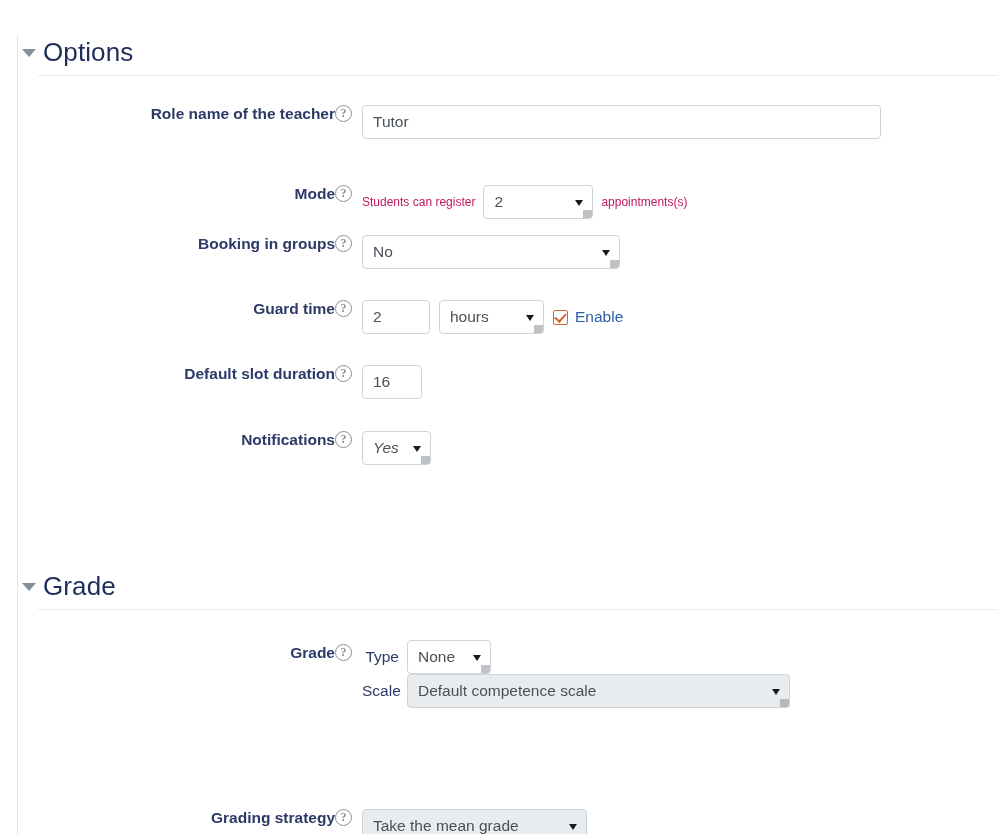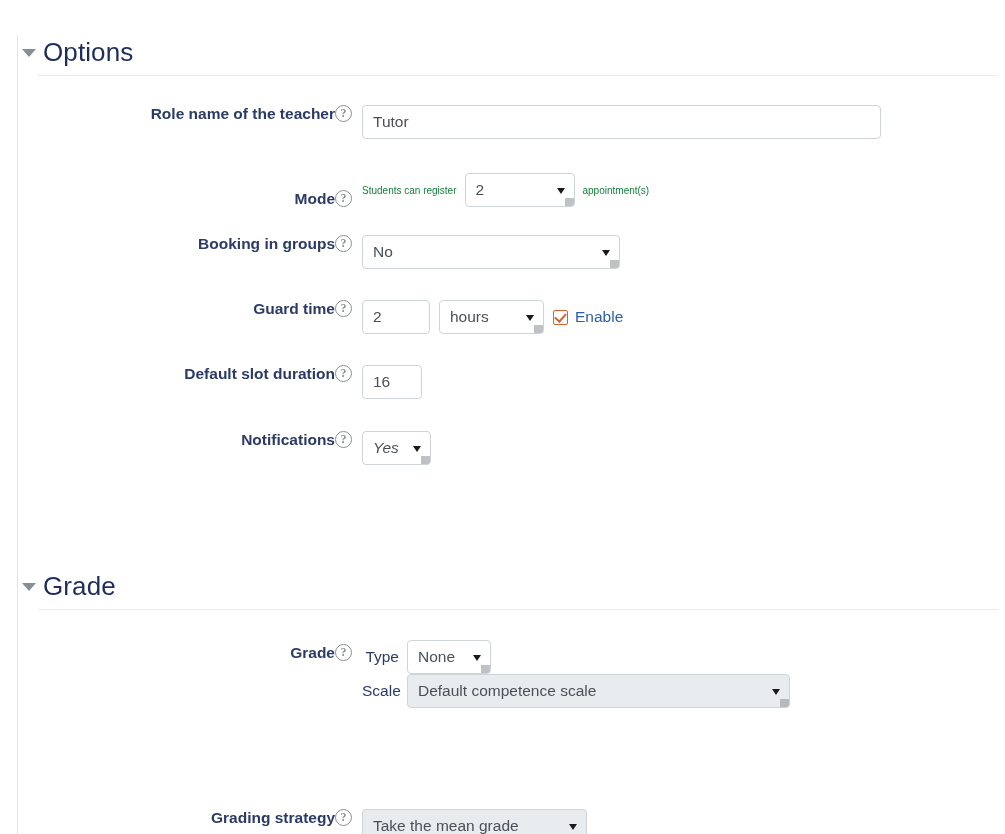--- a/index.html
+++ b/index.html
@@ -140,22 +140,22 @@
   .sel::before {
     content: "";
     position: absolute;
     right: -1px; bottom: -1px;
     width: 10px; height: 9px;
     background: #8b9096;
     opacity: .55;
   }
 
   .inline-text {
-    font-size: 10px;
-    color: #15803d;
+    font-size: 12px;
+    color: #be185d;
     white-space: nowrap;
   }
   .sub-label {
     font-size: 15.5px;
     color: #2b3a67;
     white-space: nowrap;
     text-align: right;
   }
 
   
@@ -201,29 +201,29 @@
   <div class="row" style="top:70px;">
     <div class="label-col">
       <span class="label-text">Role name of the teacher</span>
       <span class="help">?</span>
     </div>
     <div class="field-col">
       <div class="txt" style="width:519px;">Tutor</div>
     </div>
   </div>
 
-  <div class="row" style="top:138px;align-items:flex-end;">
+  <div class="row" style="top:150px;">
     <div class="label-col">
       <span class="label-text">Mode</span>
       <span class="help">?</span>
     </div>
     <div class="field-col" style="gap:8px;">
       <span class="inline-text">Students can register</span>
       <div class="sel" style="width:110px;">2</div>
-      <span class="inline-text">appointment(s)</span>
+      <span class="inline-text">appointments(s)</span>
     </div>
   </div>
 
   <div class="row" style="top:200px;">
     <div class="label-col">
       <span class="label-text">Booking in groups</span>
       <span class="help">?</span>
     </div>
     <div class="field-col">
       <div class="sel" style="width:258px;">No</div>

